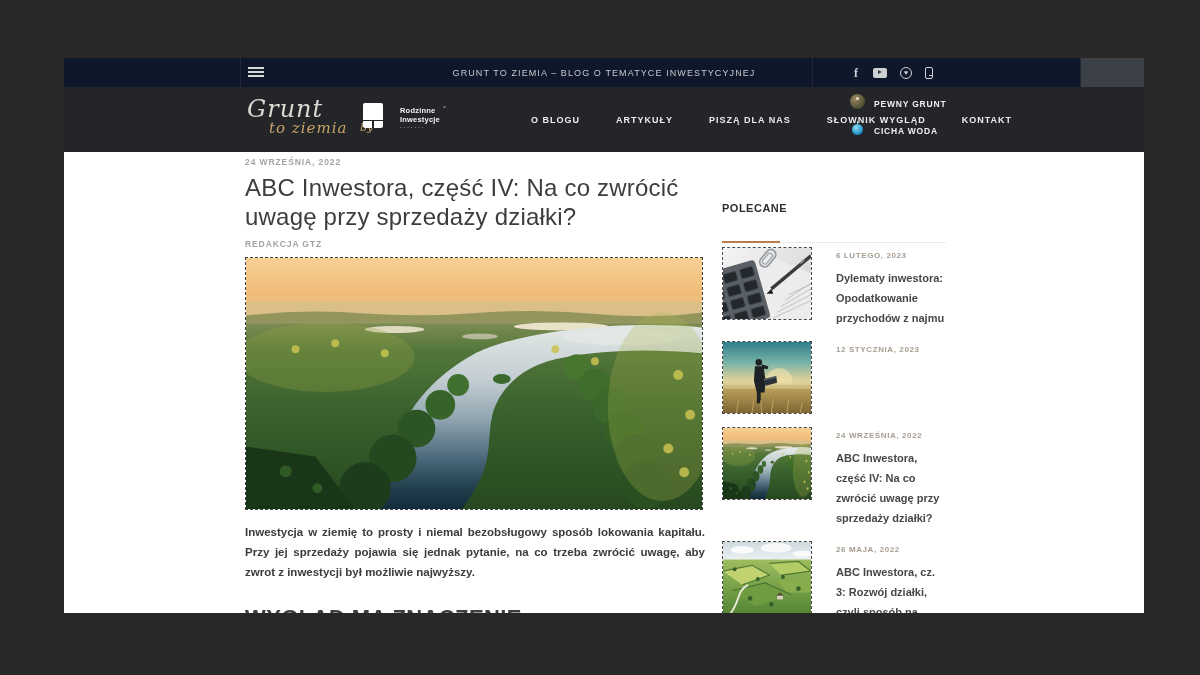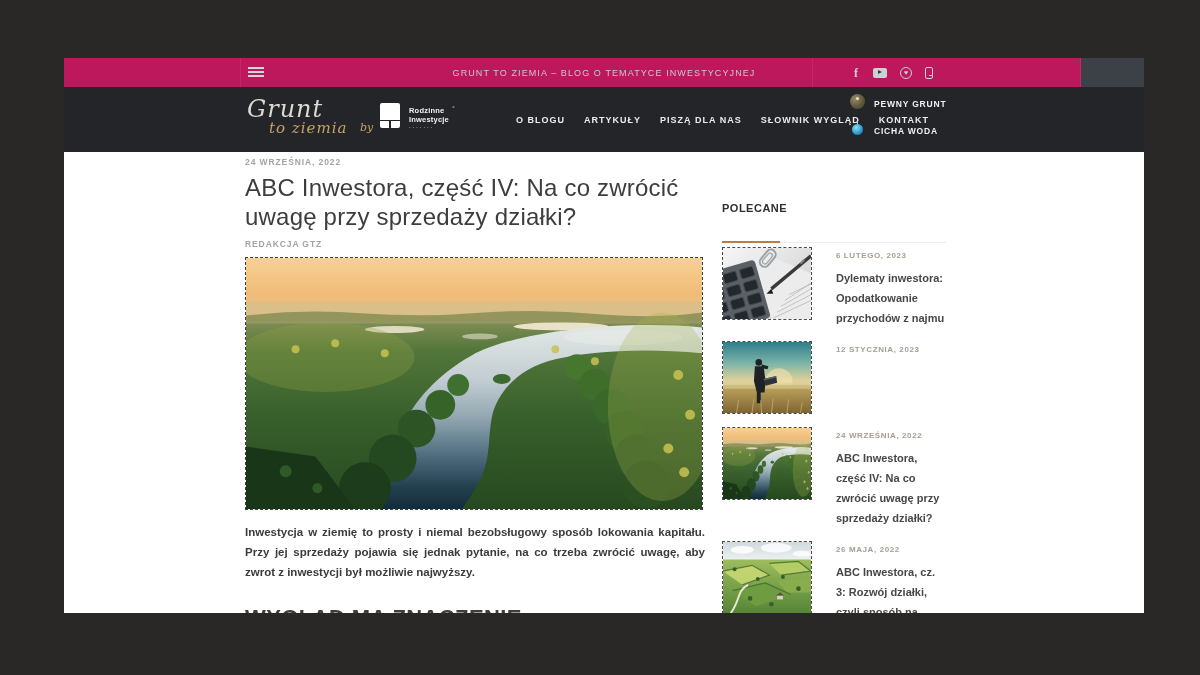--- a/index.html
+++ b/index.html
@@ -3,21 +3,21 @@
 <meta charset="utf-8">
 <style>
   * { margin:0; padding:0; box-sizing:border-box; }
   html,body { width:1200px; height:675px; }
   body { font-family:"Liberation Sans", sans-serif; background:#2a2826; overflow:hidden; }
 
   .stage { position:relative; width:1200px; height:675px; background:#2a2826; }
   .page  { position:absolute; left:64px; top:58px; width:1080px; }
 
   
-  .topbar { position:relative; height:29px; background:#be185d; }
+  .topbar { position:relative; height:29px; background:#0f172a; }
   .tb-div { position:absolute; top:0; bottom:0; width:1px; background:rgba(255,255,255,0.07); }
   .tb-div.d1 { left:176px; } .tb-div.d2 { left:748px; } .tb-div.d3 { left:1016px; }
   .tb-rseg { position:absolute; left:1017px; right:0; top:0; bottom:0; background:#3c4147; }
   .hamburger { position:absolute; left:184px; top:9px; width:16px; cursor:pointer; }
   .hamburger span { display:block; height:2px; background:#d6d8da; margin-bottom:2px; }
   .tb-title { position:absolute; inset:0; display:flex; align-items:center; justify-content:center;
               font-size:9px; letter-spacing:1.1px; color:#c7cacd; }
   .tb-social { position:absolute; left:788px; top:0; height:100%; display:flex; align-items:center; gap:13px; }
   .tb-social .soc { cursor:pointer; position:relative; }
   .icon-fb { width:8px; height:12px; color:#ced1d4; font-family:"Liberation Serif",serif;
@@ -34,29 +34,29 @@
 
   
   .header { position:relative; height:65px; background:#242529; }
   .logo { position:absolute; left:183px; top:6px; width:215px; height:52px; cursor:pointer; }
   .lg-grunt { position:absolute; left:0; top:2px; font-family:"DejaVu Serif",serif; font-style:italic;
               font-size:24px; color:#dcd8d2; letter-spacing:1px; }
   .lg-to { position:absolute; left:22px; top:26px; font-family:"DejaVu Serif",serif; font-style:italic;
            font-size:15px; color:#c6a367; letter-spacing:1px; }
   .lg-by { position:absolute; left:113px; top:28px; font-family:"DejaVu Serif",serif; font-style:italic;
            font-size:11px; color:#c6a367; }
-  .partner { position:absolute; left:133px; top:10px; display:flex; gap:9px; }
+  .partner { position:absolute; left:116px; top:10px; display:flex; gap:17px; }
   .partner-sq { width:20px; height:25px; background:#ffffff; border-radius:2px; position:relative; flex:none; }
   .partner-sq::before { content:""; position:absolute; left:0; right:0; bottom:7px; height:1.5px; background:#242529; }
   .partner-sq::after  { content:""; position:absolute; left:9px; bottom:0; width:1.5px; height:7px; background:#242529; }
   .partner-text { color:#f2f2f2; font-size:7.5px; font-weight:700; line-height:9px; letter-spacing:.2px; padding-top:3px; position:relative; }
   .partner-mark { position:absolute; right:-6px; top:1px; font-size:6px; color:#cccccc; }
   .partner-dots { color:#8a8a8a; font-size:6px; letter-spacing:1.6px; line-height:7px; }
 
-  .nav { position:absolute; left:452px; top:0; height:100%; display:flex; align-items:center; gap:19px; }
+  .nav { position:absolute; left:467px; top:0; height:100%; display:flex; align-items:center; gap:36px; }
   .nav-item { font-size:9px; font-weight:700; letter-spacing:1px; color:#ececec; cursor:pointer; white-space:nowrap; }
 
   .quick { position:absolute; left:786px; top:7px; }
   .q-row { display:flex; align-items:flex-end; gap:9px; height:15px; cursor:pointer; }
   .q-row + .q-row { margin-top:12px; }
   .q-icon-earth { width:15px; height:15px; border-radius:50%; flex:none;
                   background:radial-gradient(circle at 35% 32%, #9c8a64, #5d5a3c 55%, #36452f 95%); position:relative; }
   .q-icon-earth::after { content:""; position:absolute; left:6px; top:3px; width:3px; height:3px; border-radius:50%; background:#e7e2d2; }
   .q-icon-water { width:15px; height:15px; position:relative; flex:none; }
   .q-icon-water::before { content:""; position:absolute; left:7px; top:0; width:1px; height:4px; background:#9ad4ea; }

